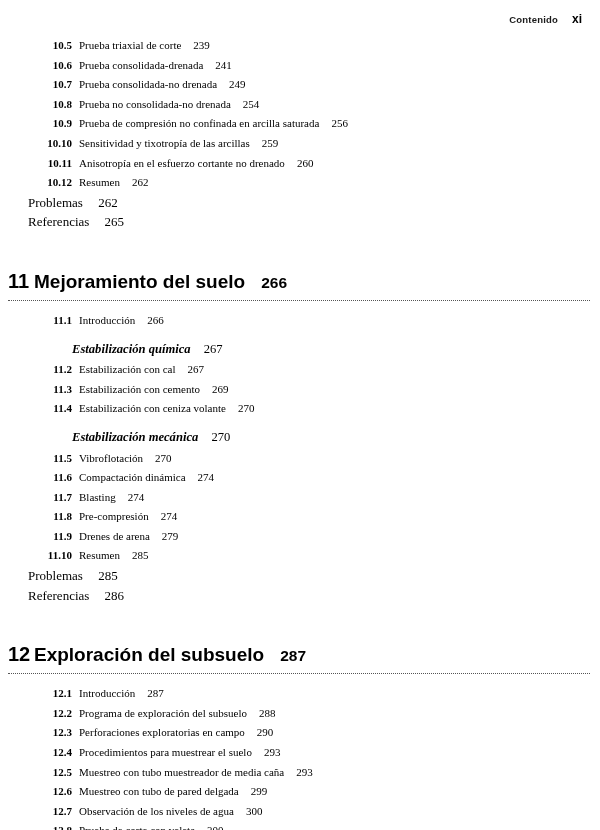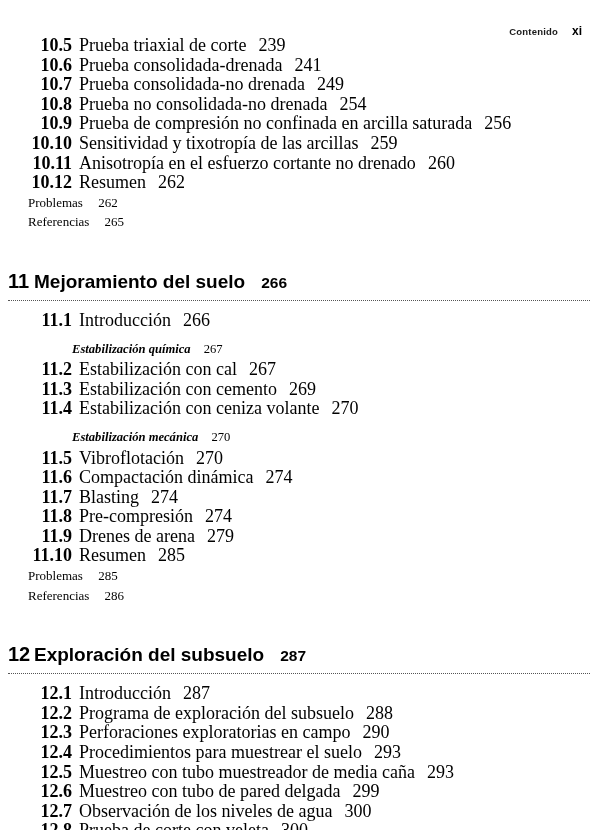--- a/index.html
+++ b/index.html
@@ -19,21 +19,21 @@
     position: relative;
     width: 600px;
     height: 830px;
     box-sizing: border-box;
     padding: 0;
   }
 
   
   .running-head {
     position: absolute;
-    top: 24px;
+    top: 12px;
     right: 18px;
     display: flex;
     align-items: baseline;
     gap: 14px;
     font-family: "Liberation Sans", sans-serif;
   }
   .running-head .rh-label {
     font-size: 9.5px;
     font-weight: bold;
     letter-spacing: 0.2px;
@@ -50,21 +50,21 @@
     position: absolute;
     top: 36px;
     left: 0;
     width: 600px;
   }
 
   
   .entry {
     display: flex;
     align-items: flex-start;
-    font-size: 18px;
+    font-size: 11px;
     line-height: 19.6px;
     white-space: nowrap;
     font-family: Liberation Serif, serif;
   }
   .entry .num {
     font-weight: bold;
     text-align: right;
     flex: 0 0 auto;
     width: 44px;
     margin-left: 28px;

